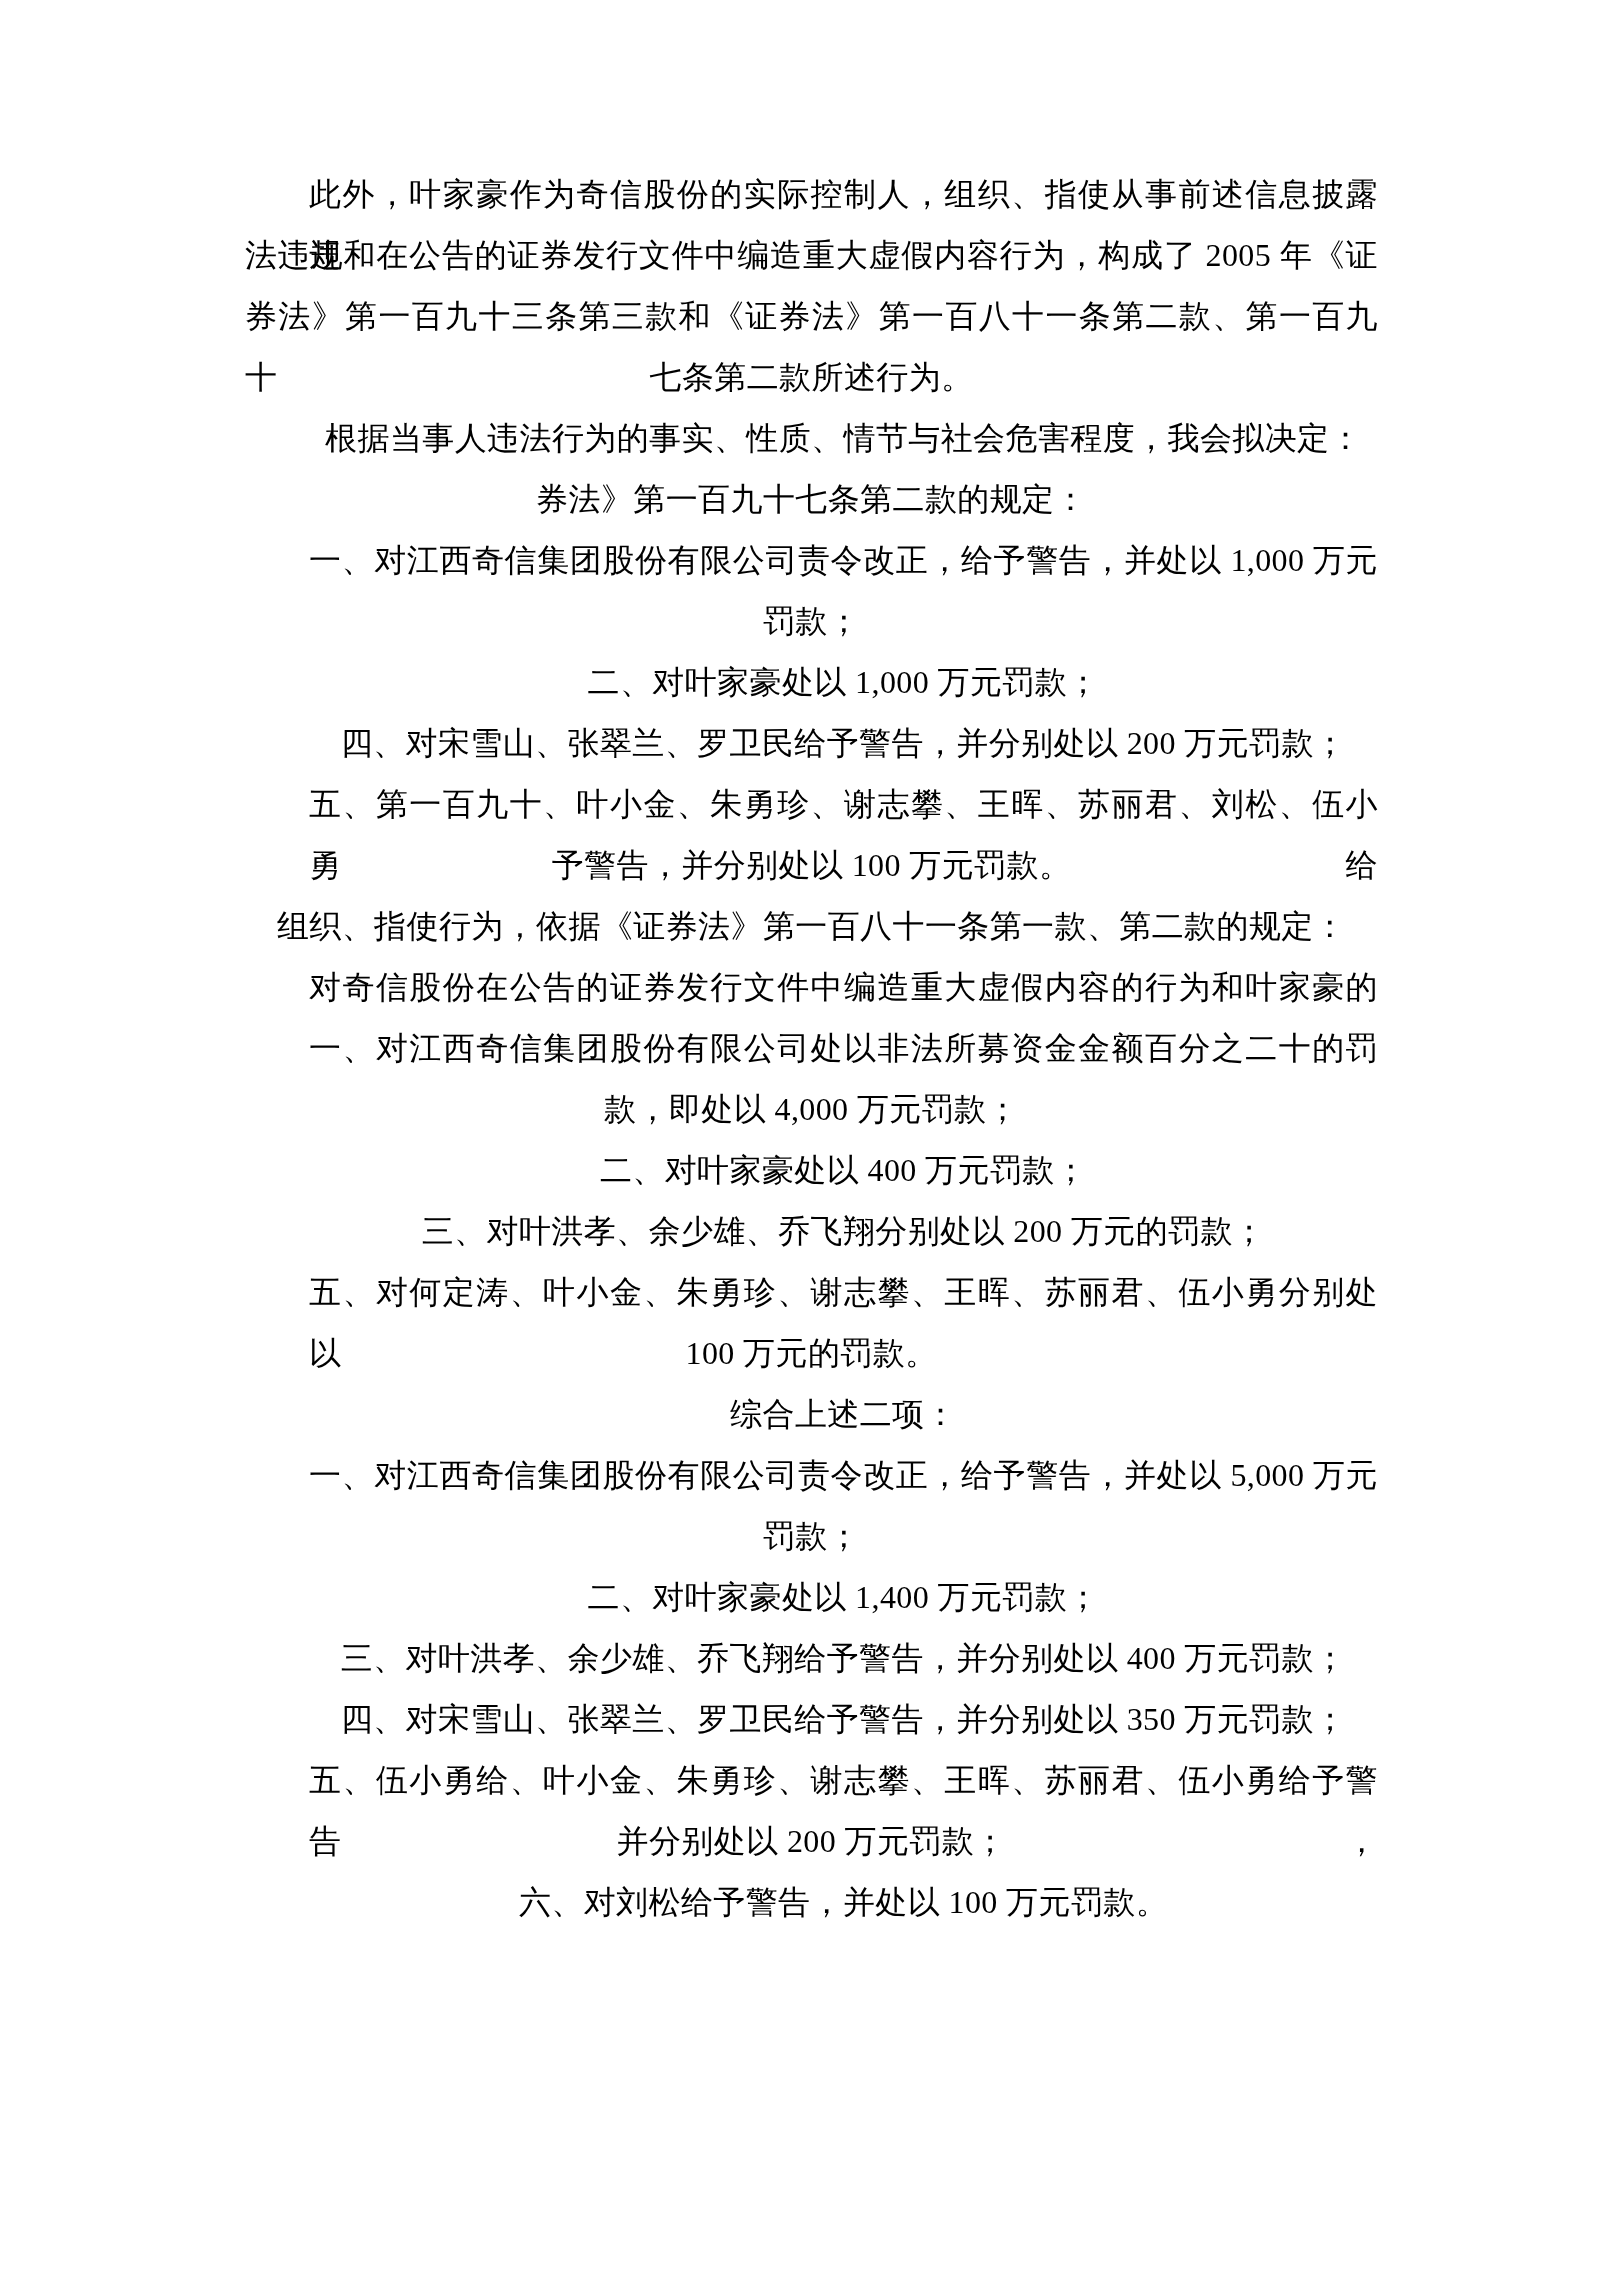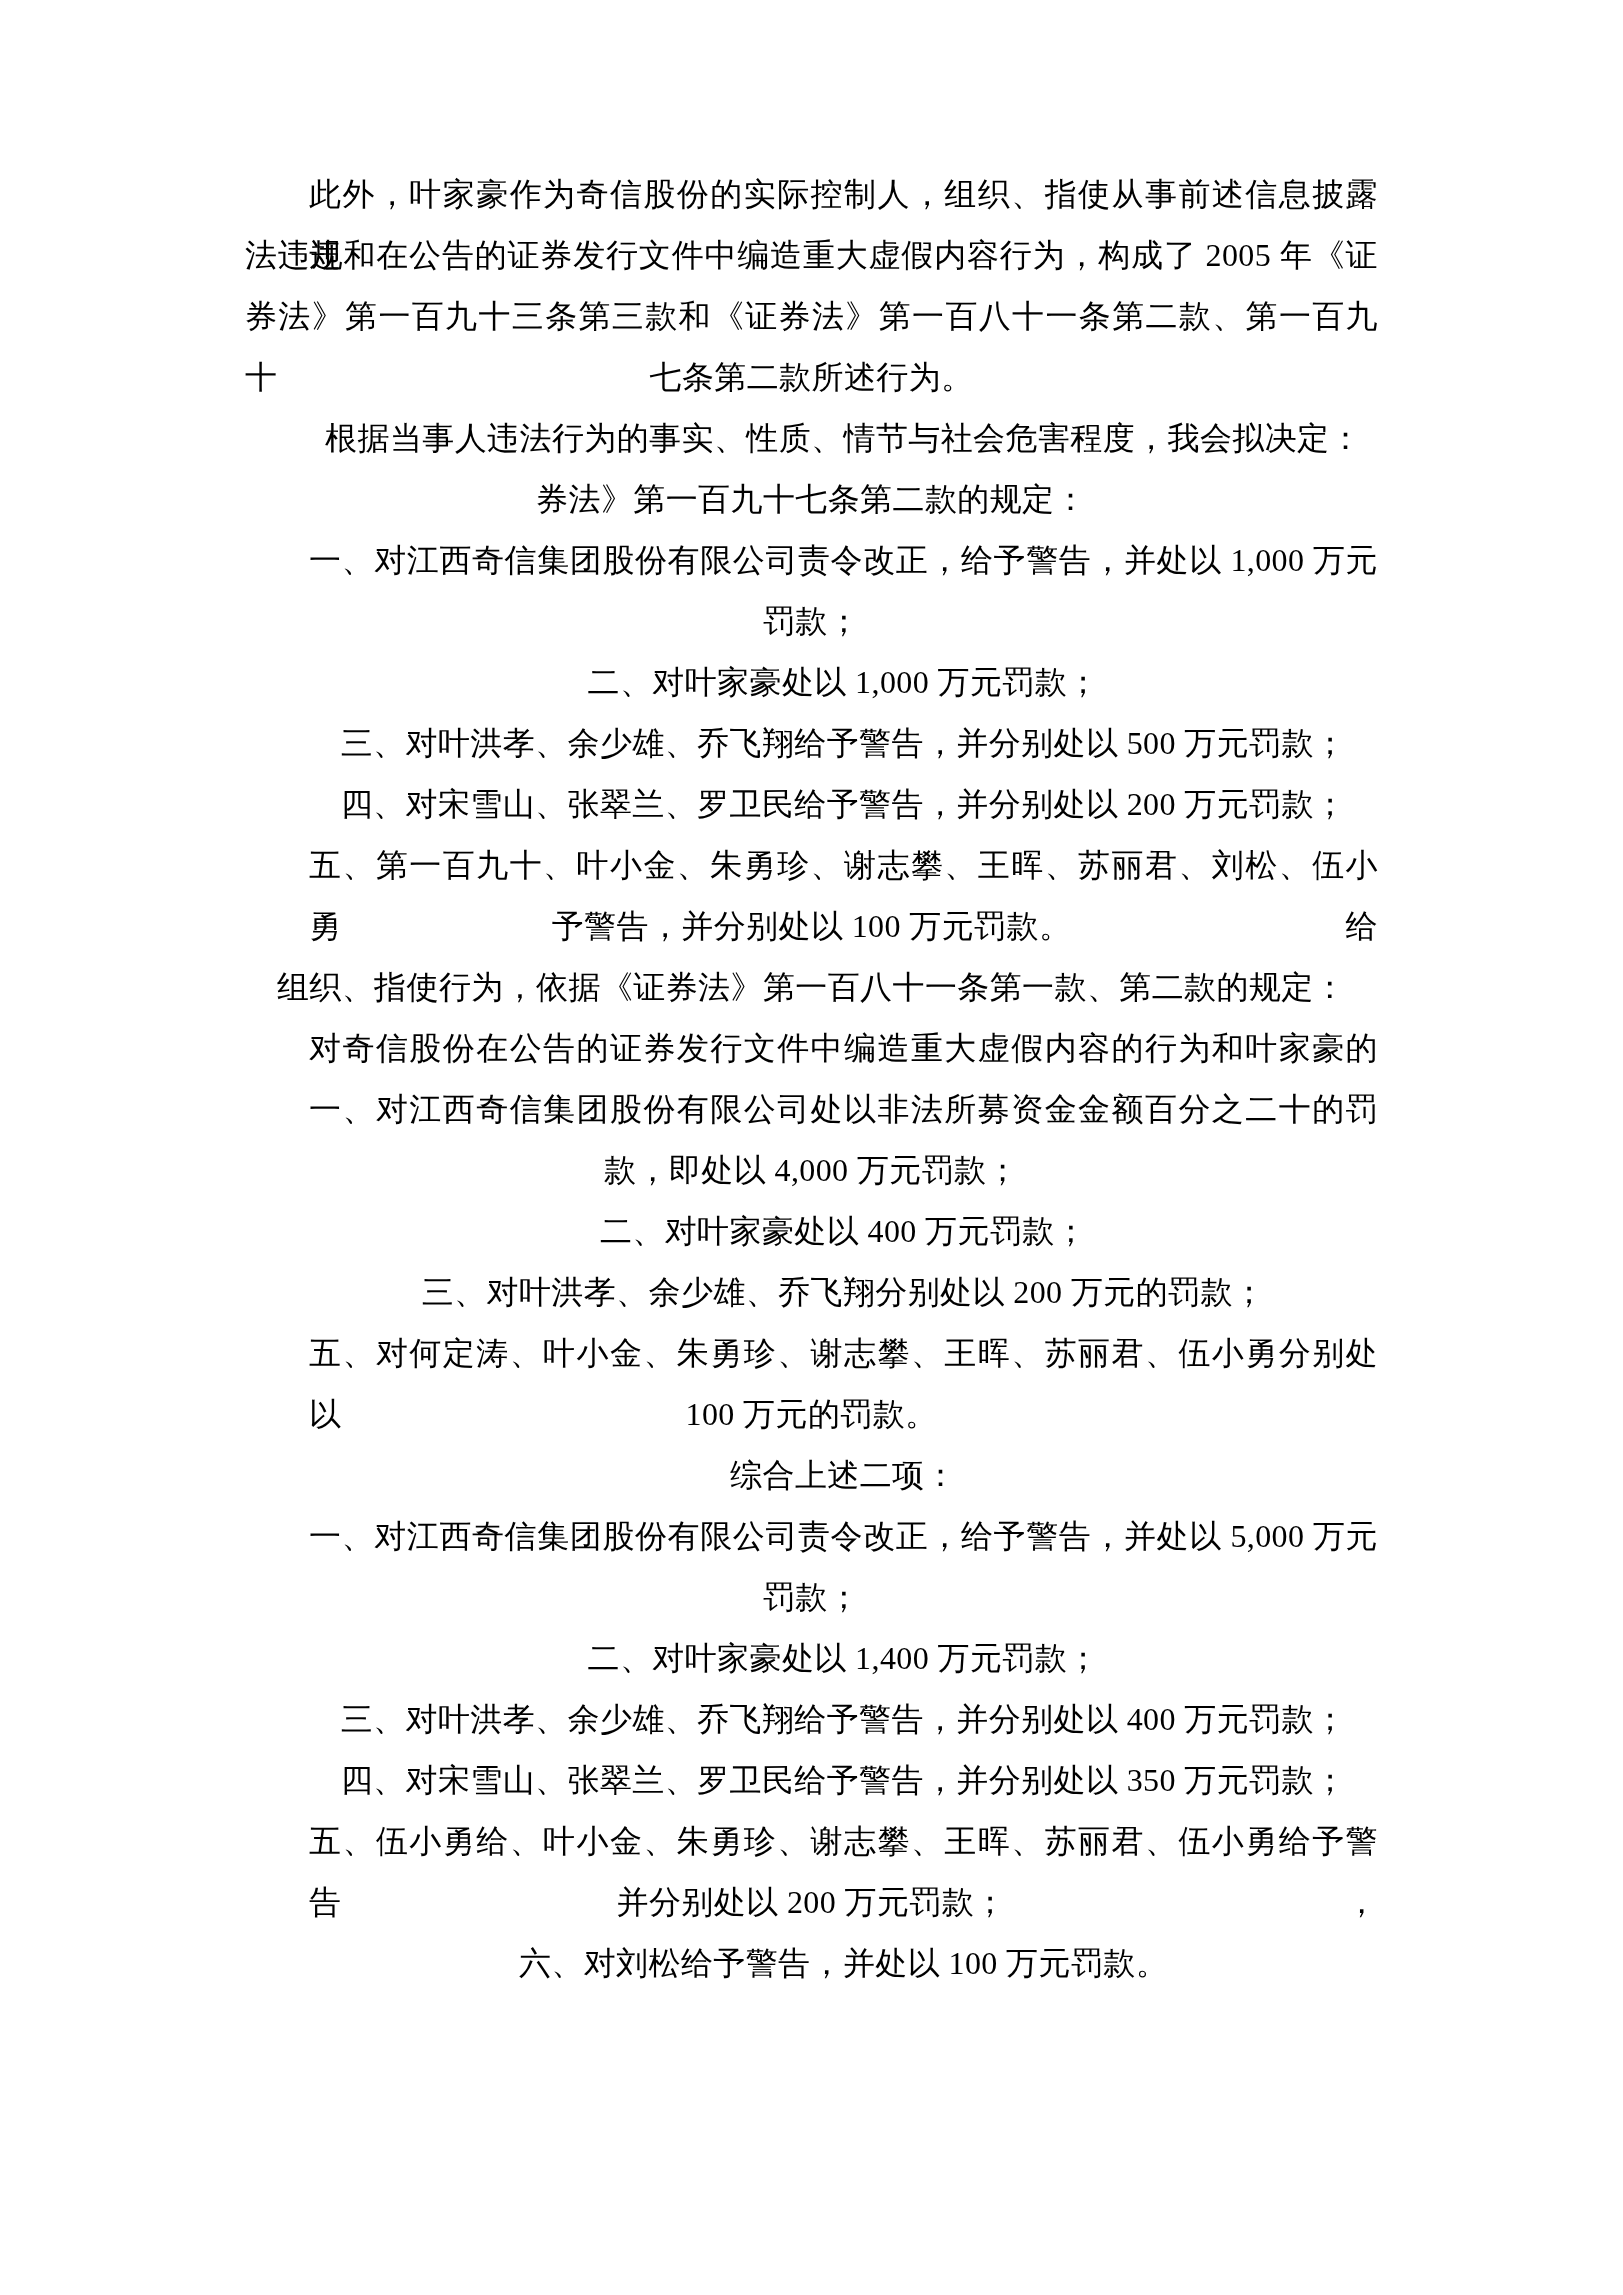--- a/index.html
+++ b/index.html
@@ -50,21 +50,20 @@
 
   <div class="line indent fill">此外，叶家豪作为奇信股份的实际控制人，组织、指使从事前述信息披露违</div>
       <div class="line fill">法违规和在公告的证券发行文件中编造重大虚假内容行为，构成了 2005 年《证</div>
       <div class="line fill">券法》第一百九十三条第三款和《证券法》第一百八十一条第二款、第一百九十</div>
       <div class="line">七条第二款所述行为。</div>
       <div class="line indent">根据当事人违法行为的事实、性质、情节与社会危害程度，我会拟决定：</div>
       <div class="line">券法》第一百九十七条第二款的规定：</div>
       <div class="line indent fill">一、对江西奇信集团股份有限公司责令改正，给予警告，并处以 1,000 万元</div>
       <div class="line">罚款；</div>
       <div class="line indent">二、对叶家豪处以 1,000 万元罚款；</div>
-      <div class="line indent">三、对叶洪孝、余少雄、乔飞翔给予警告，并分别处以 500 万元罚款；</div>
       <div class="line indent">四、对宋雪山、张翠兰、罗卫民给予警告，并分别处以 200 万元罚款；</div>
       <div class="line indent fill">五、第一百九十、叶小金、朱勇珍、谢志攀、王晖、苏丽君、刘松、伍小勇给</div>
       <div class="line">予警告，并分别处以 100 万元罚款。</div>
       <div class="line">组织、指使行为，依据《证券法》第一百八十一条第一款、第二款的规定：</div>
       <div class="line indent fill">对奇信股份在公告的证券发行文件中编造重大虚假内容的行为和叶家豪的</div>
       <div class="line indent fill">一、对江西奇信集团股份有限公司处以非法所募资金金额百分之二十的罚</div>
       <div class="line">款，即处以 4,000 万元罚款；</div>
       <div class="line indent">二、对叶家豪处以 400 万元罚款；</div>
       <div class="line indent">三、对叶洪孝、余少雄、乔飞翔分别处以 200 万元的罚款；</div>
       <div class="line indent fill">五、对何定涛、叶小金、朱勇珍、谢志攀、王晖、苏丽君、伍小勇分别处以</div>

